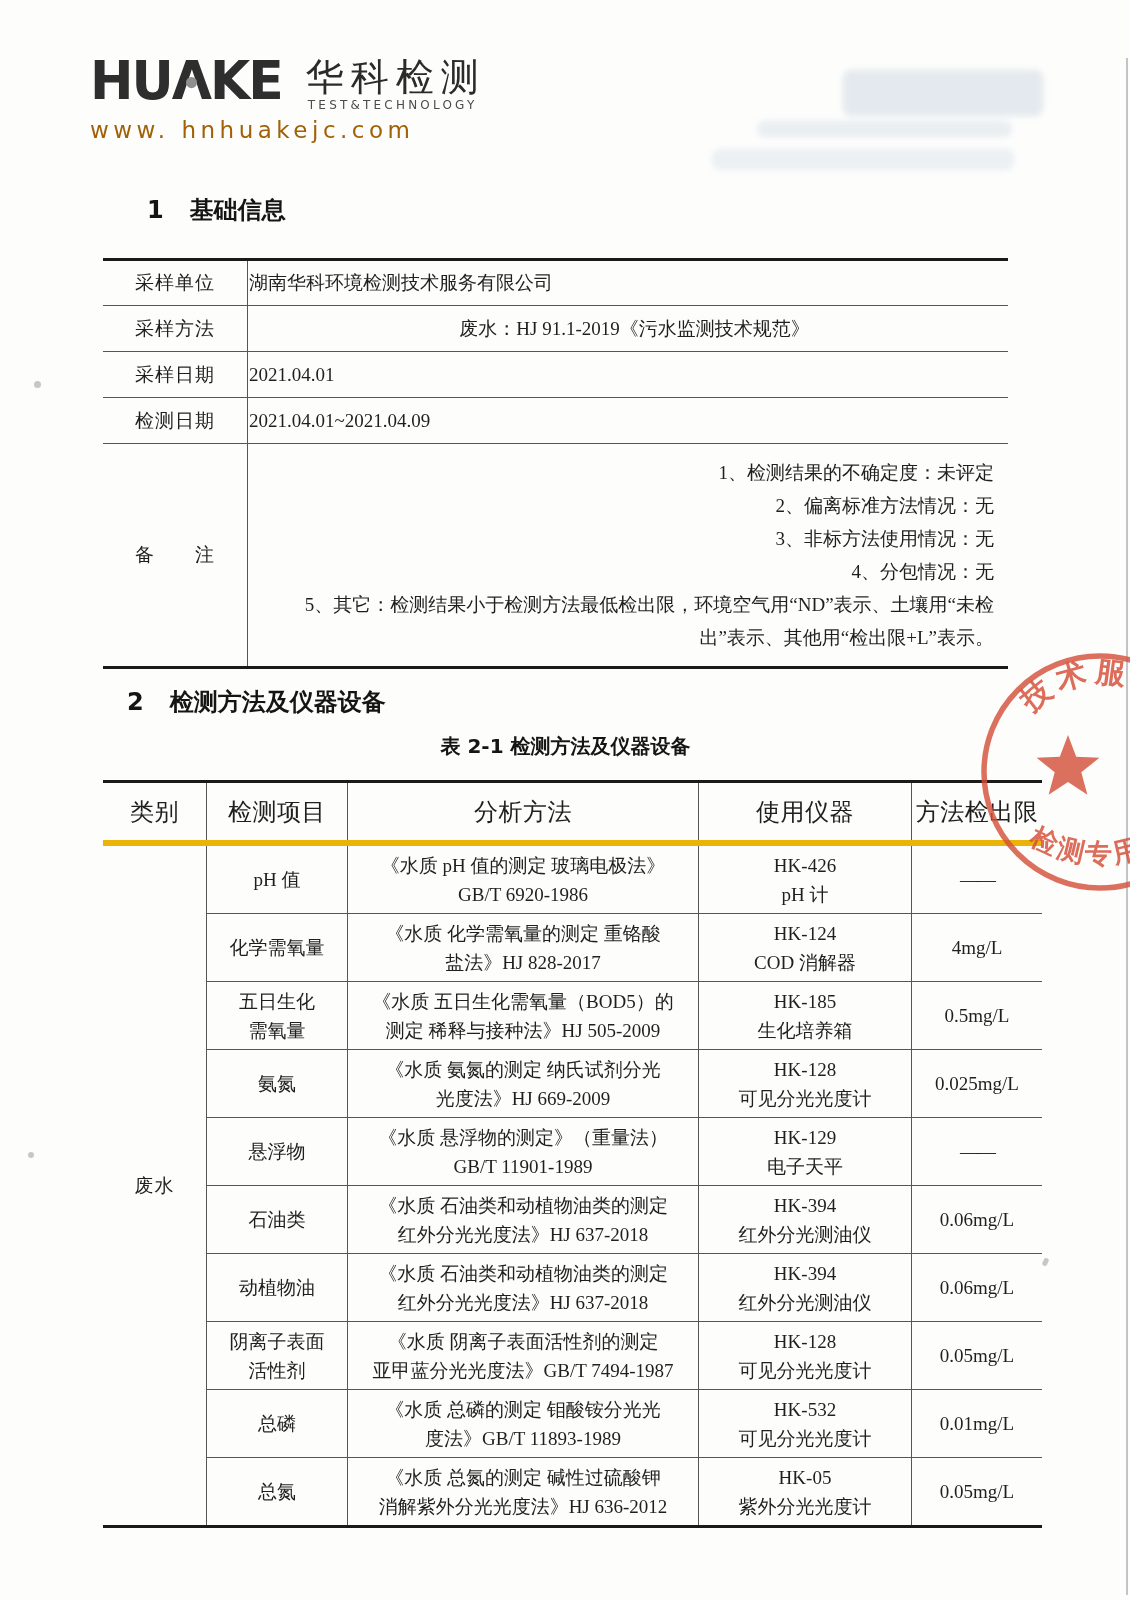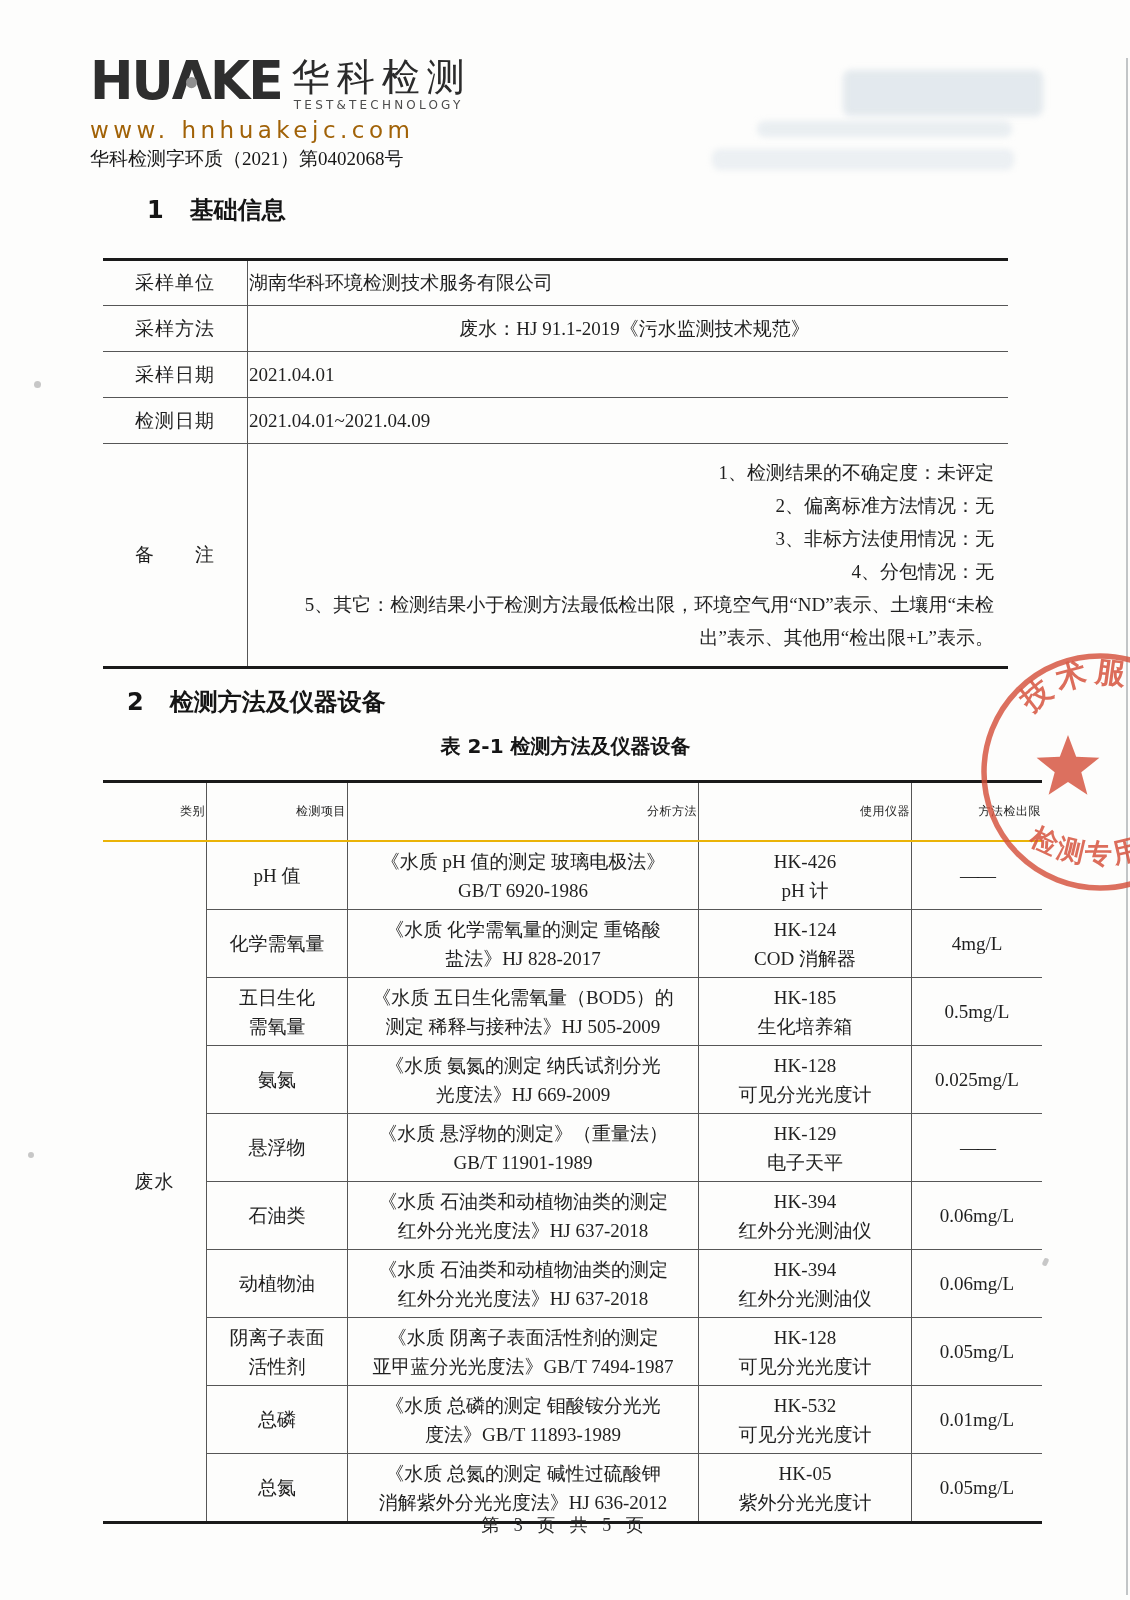--- a/index.html
+++ b/index.html
@@ -13,21 +13,21 @@
   .logo{position:absolute;left:90px;top:58px;}
   .logo-row{display:flex;align-items:flex-start;}
   .wordmark{
     font-family:"DejaVu Sans","Liberation Sans",sans-serif;
     font-weight:900;font-size:52px;line-height:46px;letter-spacing:-2px;
     color:#2e2e2e;transform:scaleY(1.02);position:relative;
   }
   .lam{position:relative;display:inline-block;}
   .lam-dot{position:absolute;left:50%;top:42%;width:11px;height:11px;margin-left:-5px;
     background:#8f8f8f;border-radius:50%;}
-  .cnblock{margin-left:10px;}
+  .cnblock{margin-left:24px;}
   .cnname{font-size:38px;line-height:38px;letter-spacing:7px;color:#2b2b2b;font-weight:500;}
   .tagline{font-family:"DejaVu Sans","Liberation Sans",sans-serif;
     font-size:12px;letter-spacing:3.2px;color:#4c4c4c;margin-top:2px;margin-left:2px;}
   .website{font-family:"DejaVu Sans","Liberation Sans",sans-serif;
     font-size:23px;letter-spacing:4.5px;color:#a16207;margin-top:5px;font-weight:500;}
   .docnum{position:absolute;left:90px;top:146px;font-size:19px;color:#161616;}
 
   
   .sec-head{position:absolute;left:127px;
     font-family:"DejaVu Sans","Liberation Sans",sans-serif;
@@ -47,21 +47,21 @@
   .t1 .r{height:46px;}
   .t1 .r td{border-bottom:1px solid #565656;}
   .t1 .val-c{text-align:left;}
   .t1 .val-l{text-align:center;padding-left:14px;}
   .t1 .remarks{padding:12px 14px;line-height:33px;text-align:right;}
 
   
   .t2{position:absolute;left:103px;top:770px;width:925px;
     border-top:3.5px solid #1a1a1a;border-bottom:3.5px solid #1a1a1a;font-size:19px;}
   .t2 td,.t2 th{vertical-align:middle;text-align:center;font-weight:normal;}
-  .t2 thead th{height:55px;border-bottom:2px solid #eab308;font-size:12px;letter-spacing:.5px;text-align:right;}
+  .t2 thead th{height:55px;border-bottom:6px solid #eab308;font-size:24px;letter-spacing:.5px;}
   .t2 .b1{border-right:1px solid #565656;}
   .t2 tbody td{height:65px;border-bottom:1px solid #565656;line-height:29px;}
   .t2 tbody tr:last-child td{border-bottom:none;}
   .t2 td.cat{border-bottom:none;border-right:1px solid #565656;letter-spacing:1px;}
   .t2 td.c-item,.t2 td.c-method,.t2 td.c-inst{border-right:1px solid #565656;}
   .t2 td.c-limit{border-right:none;}
   .dash{letter-spacing:-2px;}
 
   
   .footer{position:absolute;left:0;top:1513px;width:1130px;text-align:center;
@@ -99,21 +99,20 @@
     <div class="logo-row">
       <div class="wordmark"><span>HU</span><span class="lam"><span>Λ</span><span class="lam-dot"></span></span><span>KE</span></div>
       <div class="cnblock">
         <div class="cnname">华科检测</div>
         <div class="tagline">TEST&amp;TECHNOLOGY</div>
       </div>
     </div>
     <div class="website">www. hnhuakejc.com</div>
   </div>
 
-  <div class="docnum">华科检测字环质（2021）第0402068号</div>
 
   <div class="sec-head sec1">
     <span class="no">1</span><span>基础信息</span>
   </div>
 
   <table class="t1">
     <tbody>
         <tr class="r">
       <td class="lbl">采样单位</td>
       <td class="val-c">湖南华科环境检测技术服务有限公司</td>
@@ -334,15 +333,14 @@
     <circle cx="125" cy="127" r="116" fill="none" stroke="#d5503a" stroke-width="5.5" stroke-opacity="0.88"></circle>
     <polygon fill="#d5503a" fill-opacity="0.88" points="93,90 101.2,111.7 124.4,112.8 106.3,127.3 112.4,149.7 93,137 73.6,149.7 79.7,127.3 61.6,112.8 84.8,111.7"></polygon>
     <text font-size="30" letter-spacing="6" fill="#d5503a" fill-opacity="0.9">
       <textPath href="#arcTop" startOffset="95">技术服务</textPath>
     </text>
     <text font-size="27" letter-spacing="3" fill="#d5503a" fill-opacity="0.9" text-anchor="middle">
       <textPath href="#arcBottom" startOffset="50%">检测专用章</textPath>
     </text>
   </svg>
 
-  <div class="footer">第 3 页 共 5 页</div>
 
 </div>
 
 </body></html>

